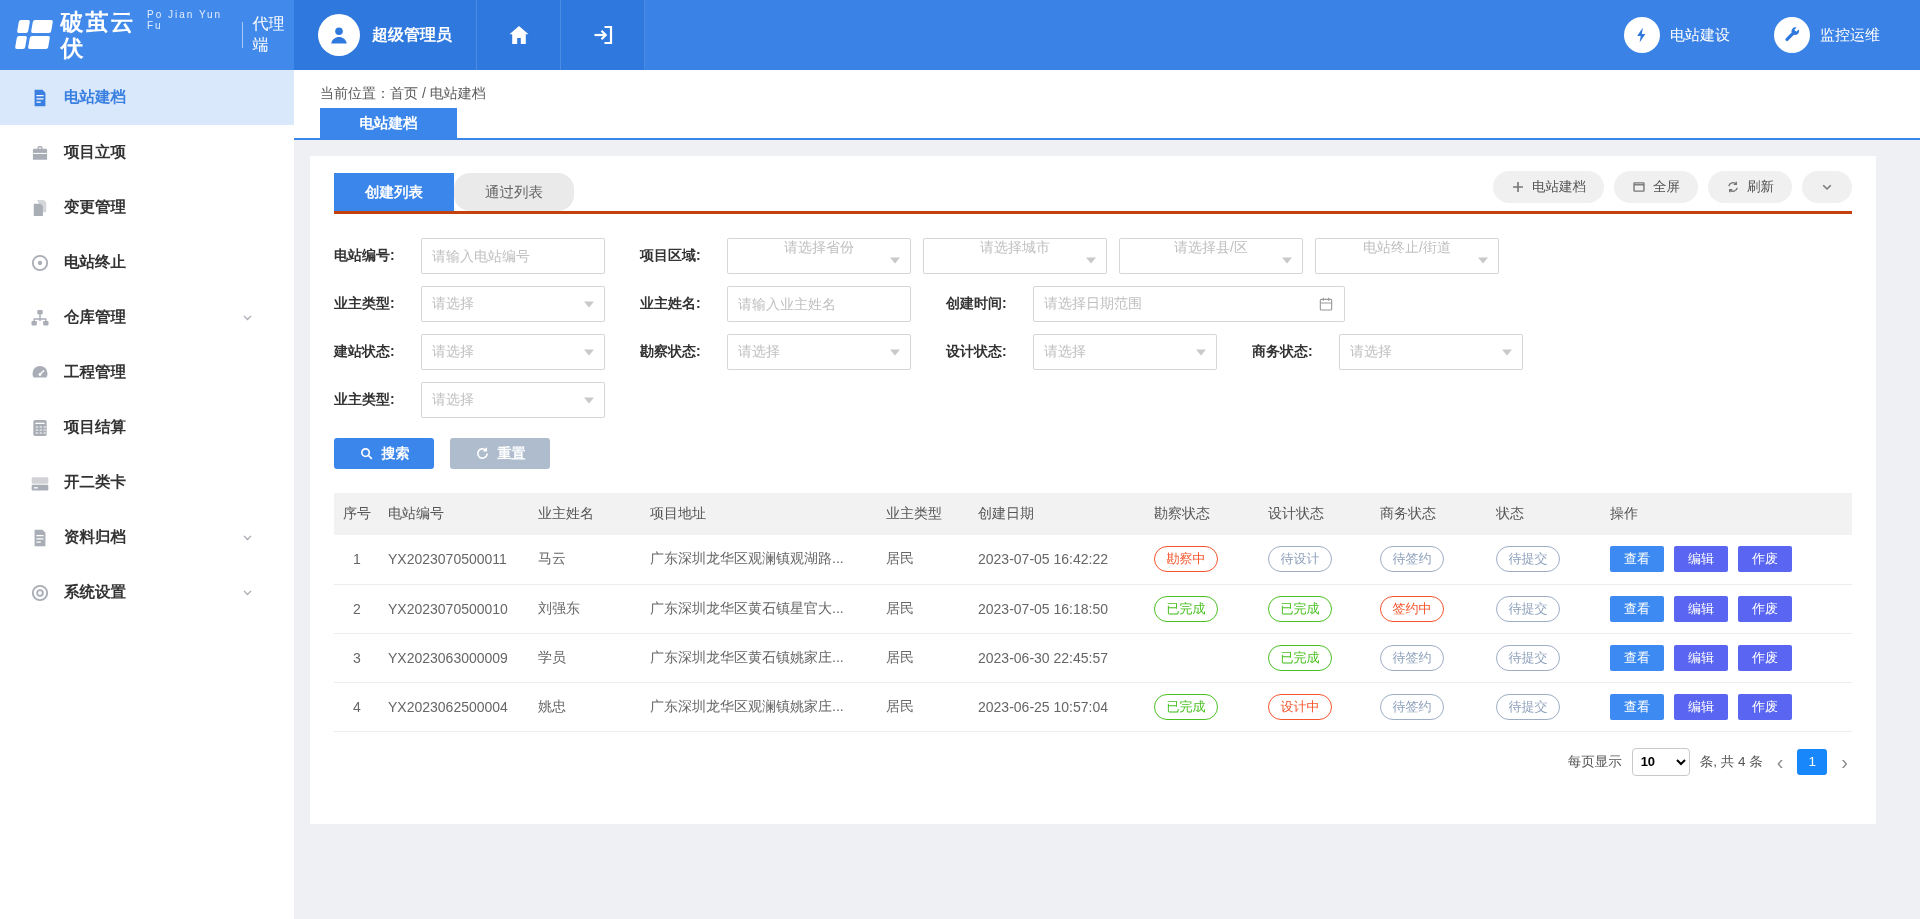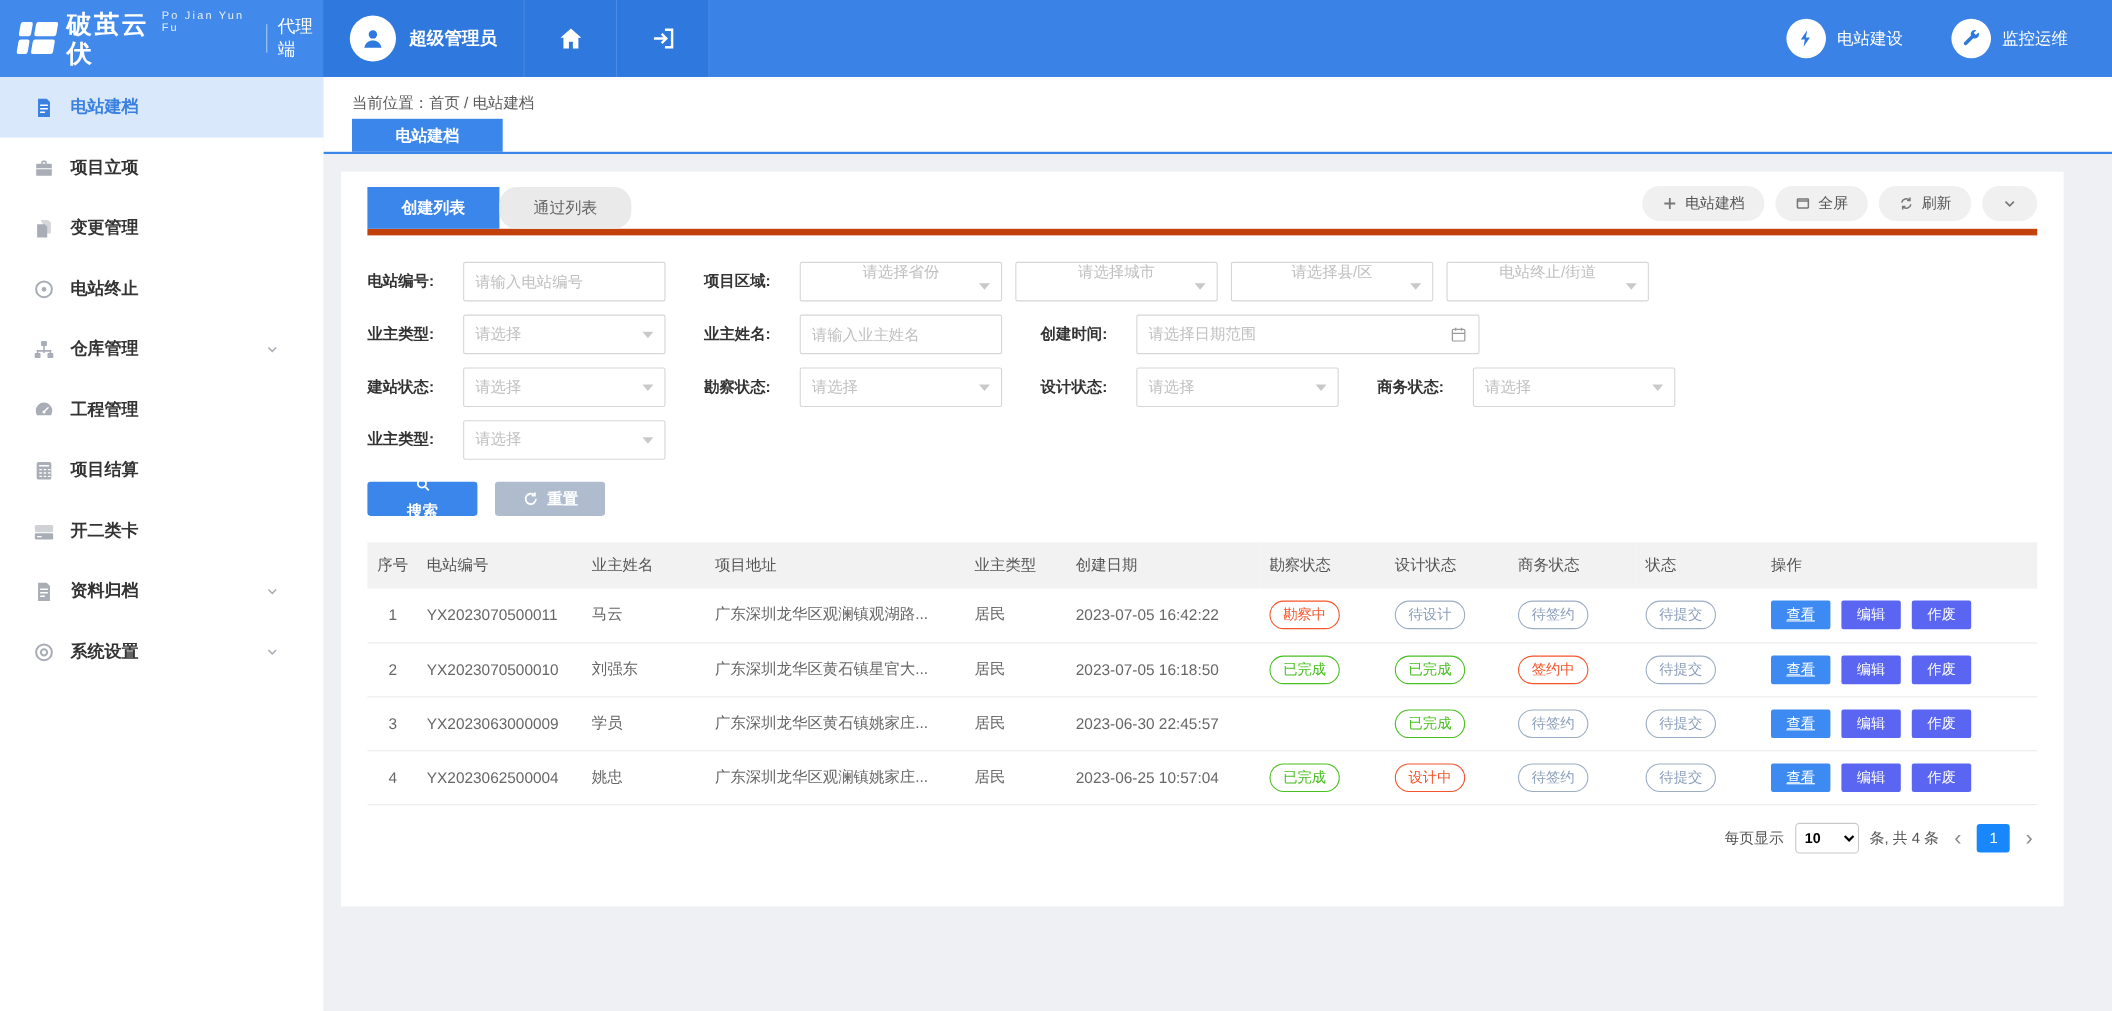--- a/index.html
+++ b/index.html
@@ -44,21 +44,21 @@
 
   
   main { margin-left:294px; height:849px; }
   .topbar { background:#fff; border-bottom:2px solid #3a86ea; padding-left:26px; }
   .breadcrumb { padding-top:15px; font-size:14px; color:#5a5a5a; height:38px; }
   .page-tab { display:inline-flex; align-items:center; justify-content:center; height:30px;
     min-width:137px; padding:0 22px; background:#3a86ea; color:#fff; font-size:14.5px; font-weight:700; cursor:pointer; }
 
   .card { margin:16px 44px 0 16px; height:668px; background:#fff; padding:14px 24px 18px; }
 
-  .tabs-row { display:flex; align-items:flex-end; border-bottom:6px solid #c2410c; height:44px; }
+  .tabs-row { display:flex; align-items:flex-end; border-bottom:3px solid #c2410c; height:44px; }
   .ltab { width:120px; height:38px; display:flex; align-items:center; justify-content:center;
     font-size:14.5px; cursor:pointer; }
   .ltab.active { background:#3a86ea; color:#fff; font-weight:700; }
   .ltab.inactive { background:#eaeaea; color:#666;border-radius:16px; }
   .toolbar { margin-left:auto; display:flex; gap:10px; align-self:center; margin-bottom:8px; }
   .tbtn { height:32px; border:none; border-radius:16px; background:#f0f0f0; color:#555;
     display:inline-flex; align-items:center; gap:7px; padding:0 18px; font-size:13.5px; cursor:pointer; }
   .tbtn .icon { color:#777; }
 
   .filters { padding-top:24px; }
@@ -72,35 +72,35 @@
   input.ctrl { color:#333; outline:none; }
   .ctrl.sel { cursor:pointer; }
   .ctrl .caret { margin-left:auto; color:#c9c9c9; }
   .ctrl.date { width:312px; }
   .ctrl .cal { margin-left:auto; color:#9a9a9a; }
   .sel-group .ctrl { margin-right:12px;flex-direction:column; }
 
   .btn-row { margin:20px 0 24px; display:flex; gap:16px; }
   .btn-search, .btn-reset { width:100px; height:31px; border:none; border-radius:3px; color:#fff;
     font-size:14px; font-weight:600; display:inline-flex; align-items:center; justify-content:center; gap:8px; cursor:pointer; }
-  .btn-search { background:#3a86ea;flex-direction:column; }
+  .btn-search { background:#3a86ea; }
   .btn-reset { background:#aebccd; }
 
   table { width:100%; border-collapse:collapse; font-size:14px; }
   thead th { background:#f2f2f2; height:42px; font-weight:400; color:#555; text-align:left; padding:0 8px; }
   thead th.c, tbody td.c { text-align:center; }
   tbody td { height:49px; border-bottom:1px solid #ececec; color:#666; padding:0 8px; }
   .pill { display:inline-block; min-width:64px; text-align:center; padding:3px 11px;
     border-radius:14px; font-size:13px; border:1px solid; background:#fff; }
   .p-orange { color:#f4552c; border-color:#f4552c; }
   .p-green  { color:#49c021; border-color:#49c021; }
   .p-gray   { color:#8c9fbb; border-color:#9dadc4; }
   .act-btn { display:inline-block; width:54px; height:26px; line-height:26px; text-align:center;
     color:#fff; font-size:13px; border:none; border-radius:2px; margin-right:10px; cursor:pointer; }
-  .act-view { background:#3d8bf2;text-decoration:underline; } .act-edit, .act-void { background:#5a66f1; }
+  .act-view { background:#3d8bf2; } .act-edit, .act-void { background:#5a66f1; }
 
   .pagination { display:flex; justify-content:flex-end; align-items:center; margin-top:16px; gap:10px;
     color:#555; font-size:13.5px; }
   .pg-size { height:28px; width:58px; border:1px solid #c9c9c9; border-radius:4px; font-weight:700;
     font-size:13px; padding:0 4px; background:#fff; }
   .pg-arrow { background:none; border:none; color:#8a8a8a; font-size:20px; cursor:pointer; line-height:1; padding:0 4px; }
   .pg-cur { width:30px; height:26px; background:#1787fb; color:#fff; border-radius:3px;
     display:flex; align-items:center; justify-content:center; font-size:13.5px; cursor:pointer; }
 </style>
 </head>

